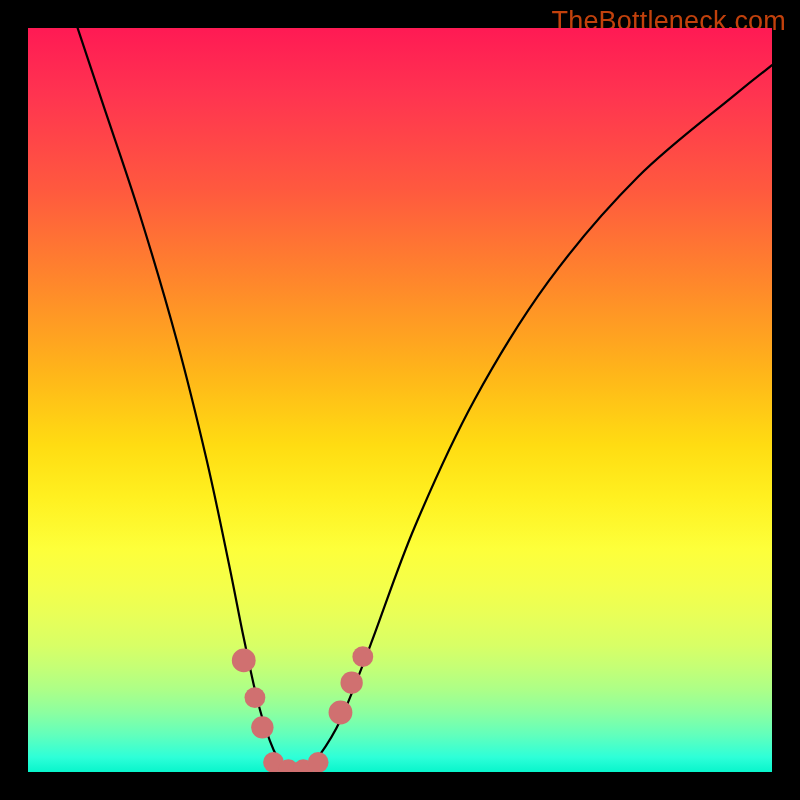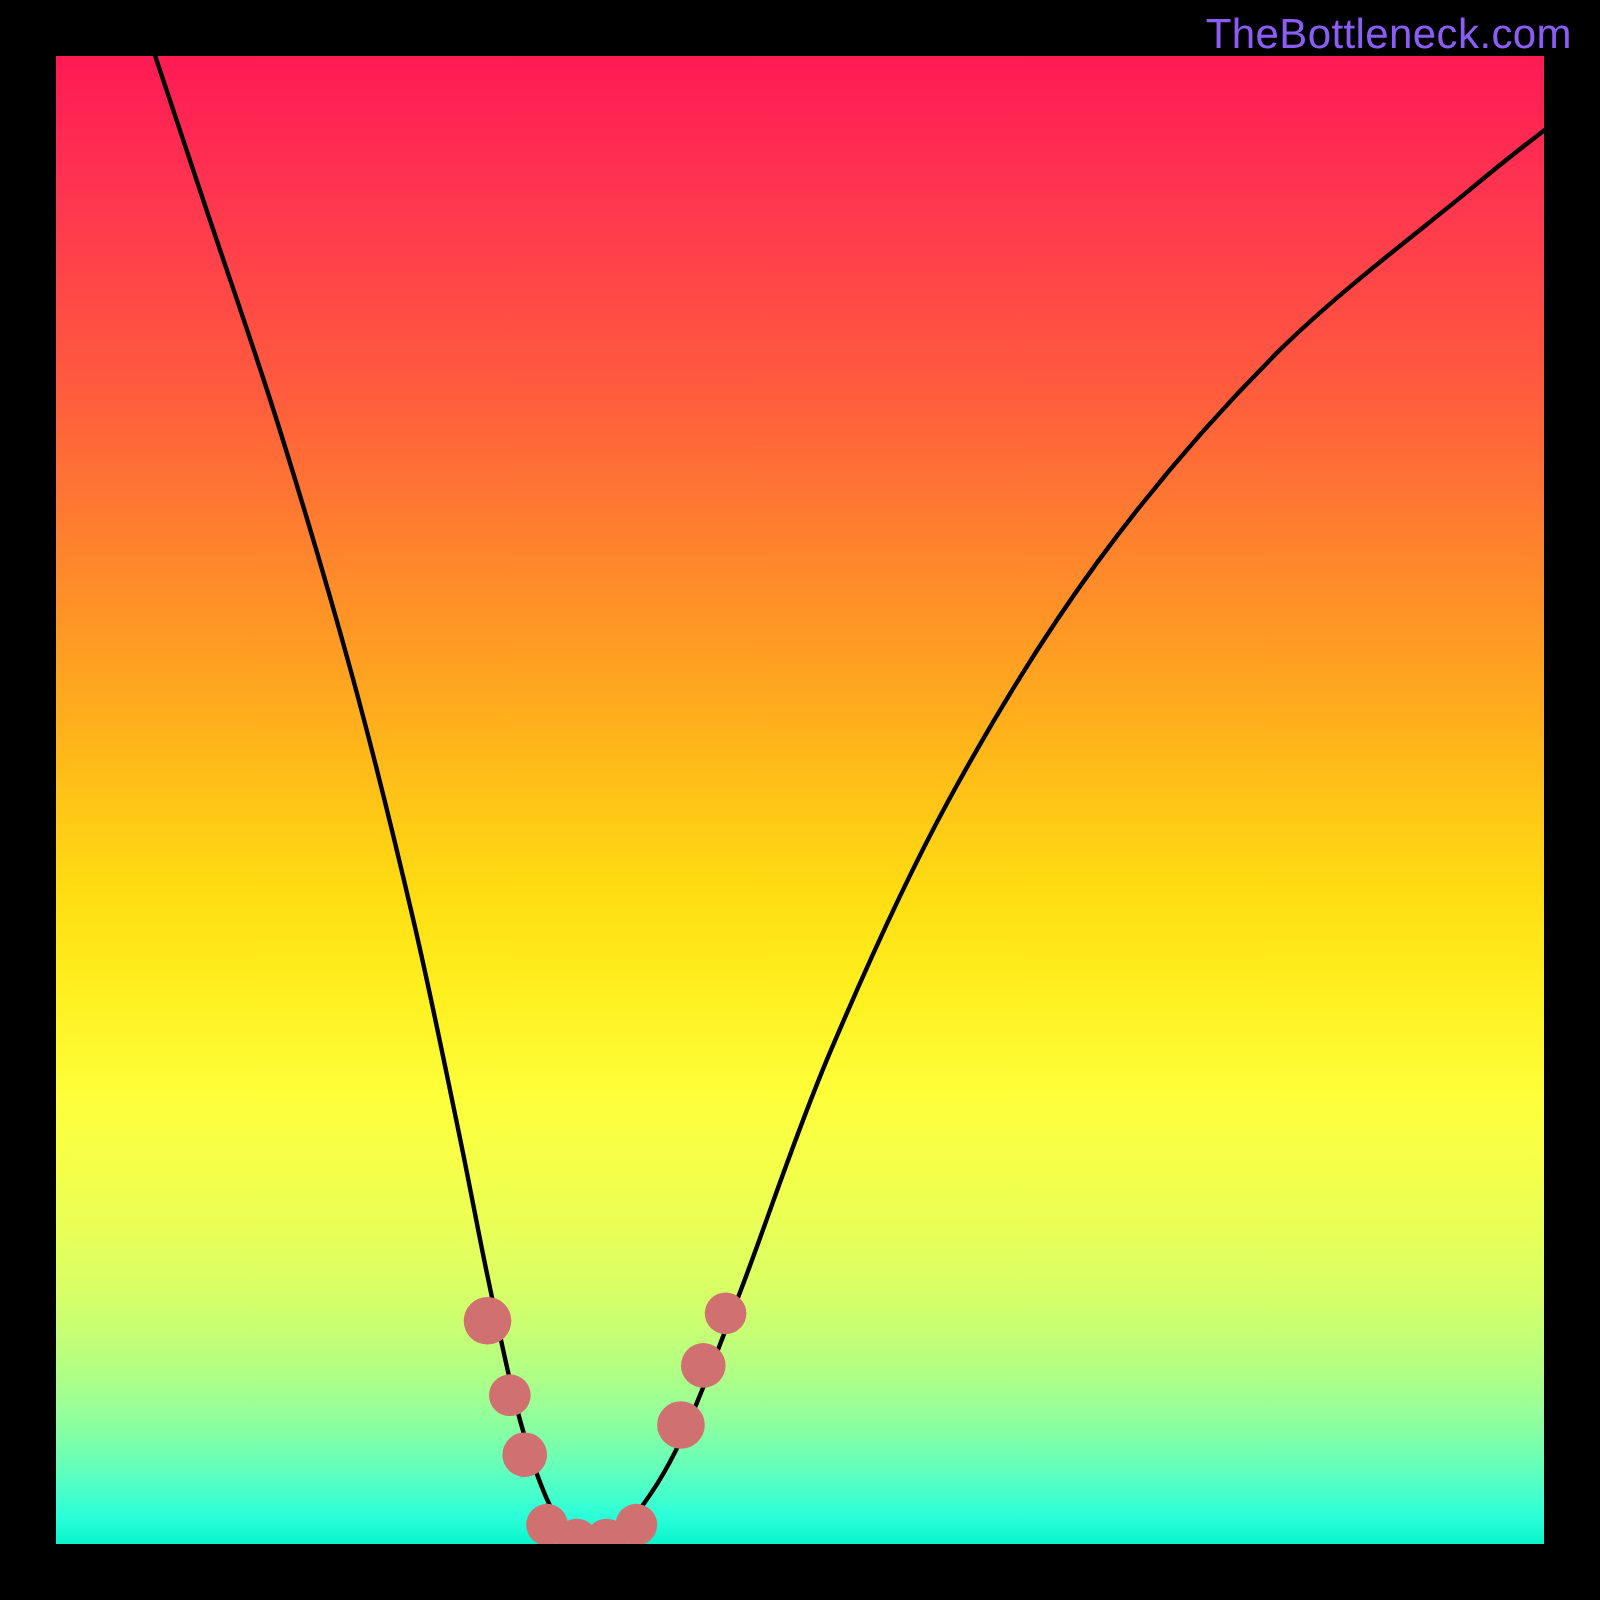--- a/index.html
+++ b/index.html
@@ -46,22 +46,22 @@
       #acff88 89%,
       #8cffa0 92%,
       #62ffbc 95%,
       #2effd8 98%,
       #08f5cc 100%);
   }
   .watermark {
     position: absolute;
     top: 6px;
     right: 14px;
-    color: #8b5cf6;
-    font-size: 21px;
+    color: #c2410c;
+    font-size: 27px;
     letter-spacing: 0.2px;
     user-select: none;
   }
   svg.curve {
     position: absolute;
     inset: 0;
   }
 </style>
 </head>
 <body>

